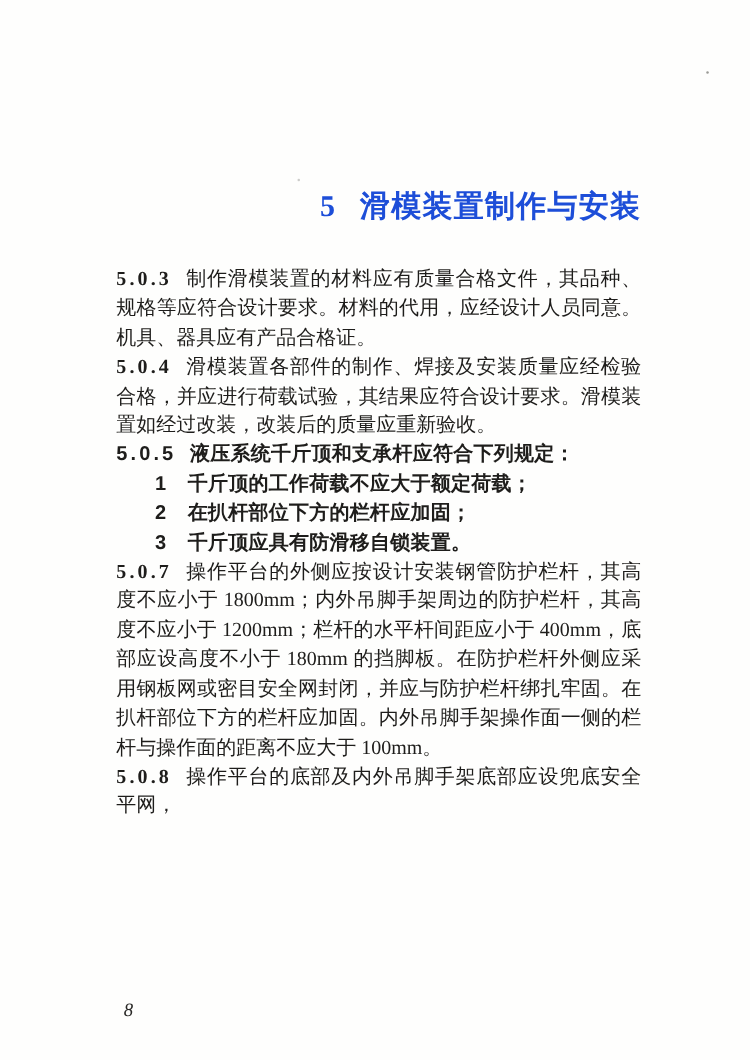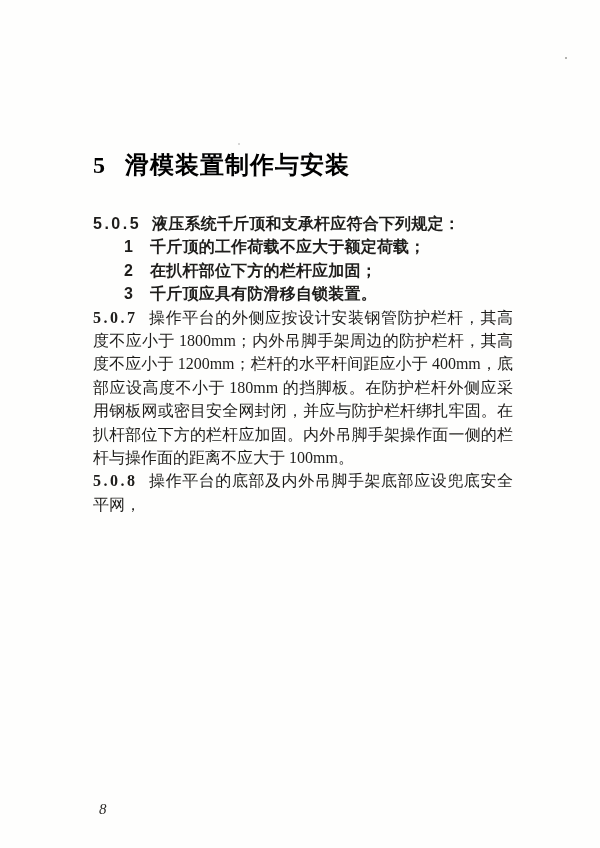--- a/index.html
+++ b/index.html
@@ -10,24 +10,24 @@
     overflow: hidden;
     font-family: "Liberation Serif", "DejaVu Serif", serif;
     color: #1e1d1b;
   }
   .page { position: absolute; inset: 0; }
 
   .chapter-title {
     position: absolute;
     top: 149px; left: 93px; width: 420px;
     margin: 0;
-    text-align: left;
+    text-align: right;
     font-size: 24px;
     font-weight: bold;
-    color: #000000;
+    color: #1d4ed8;
     letter-spacing: 1px;
     white-space: nowrap;
   }
   .chapter-title .num { margin-right: 20px; letter-spacing: 0; }
 
   .content {
     position: absolute;
     top: 212px; left: 93px; width: 420px;
     font-size: 16px;
     line-height: 23.4px;
@@ -77,20 +77,22 @@
 <body>
 
 <div class="page">
 
   <div class="speck speck-1"></div>
   <div class="speck speck-2"></div>
 
   <h1 class="chapter-title"><span class="num">5</span><span>滑模装置制作与安装</span></h1>
 
   <div class="content">
+      <p class="clause"><b class="clause-num">5.0.3</b><span class="clause-text">制作滑模装置的材料应有质量合格文件，其品种、规格等应符合设计要求。材料的代用，应经设计人员同意。机具、器具应有产品合格证。</span></p>
+      <p class="clause"><b class="clause-num">5.0.4</b><span class="clause-text">滑模装置各部件的制作、焊接及安装质量应经检验合格，并应进行荷载试验，其结果应符合设计要求。滑模装置如经过改装，改装后的质量应重新验收。</span></p>
       <p class="clause emphasis"><b class="clause-num">5.0.5</b><span class="clause-text">液压系统千斤顶和支承杆应符合下列规定：</span></p>
       <p class="item"><b class="item-num">1</b><span class="item-text">千斤顶的工作荷载不应大于额定荷载；</span></p>
       <p class="item"><b class="item-num">2</b><span class="item-text">在扒杆部位下方的栏杆应加固；</span></p>
       <p class="item"><b class="item-num">3</b><span class="item-text">千斤顶应具有防滑移自锁装置。</span></p>
       <p class="clause"><b class="clause-num">5.0.7</b><span class="clause-text">操作平台的外侧应按设计安装钢管防护栏杆，其高度不应小于 1800mm；内外吊脚手架周边的防护栏杆，其高度不应小于 1200mm；栏杆的水平杆间距应小于 400mm，底部应设高度不小于 180mm 的挡脚板。在防护栏杆外侧应采用钢板网或密目安全网封闭，并应与防护栏杆绑扎牢固。在扒杆部位下方的栏杆应加固。内外吊脚手架操作面一侧的栏杆与操作面的距离不应大于 100mm。</span></p>
       <p class="clause"><b class="clause-num">5.0.8</b><span class="clause-text">操作平台的底部及内外吊脚手架底部应设兜底安全平网，</span></p>
     </div>
 
   <div class="page-number">8</div>
 </div>

